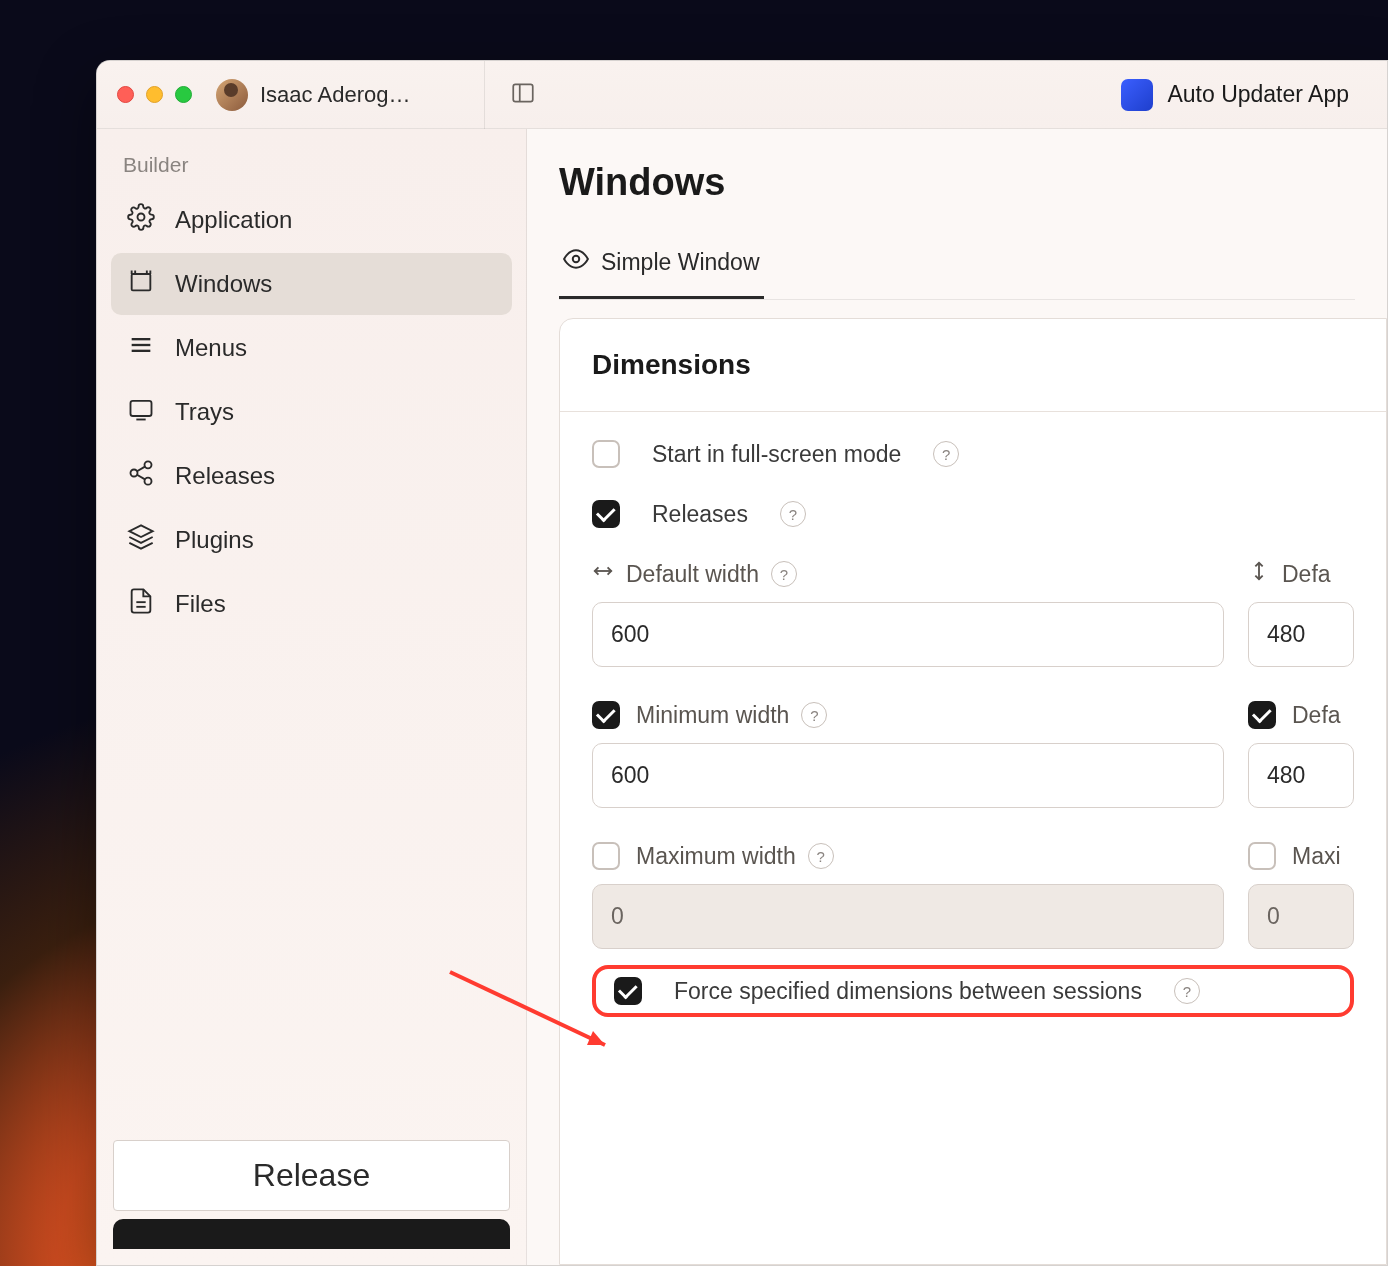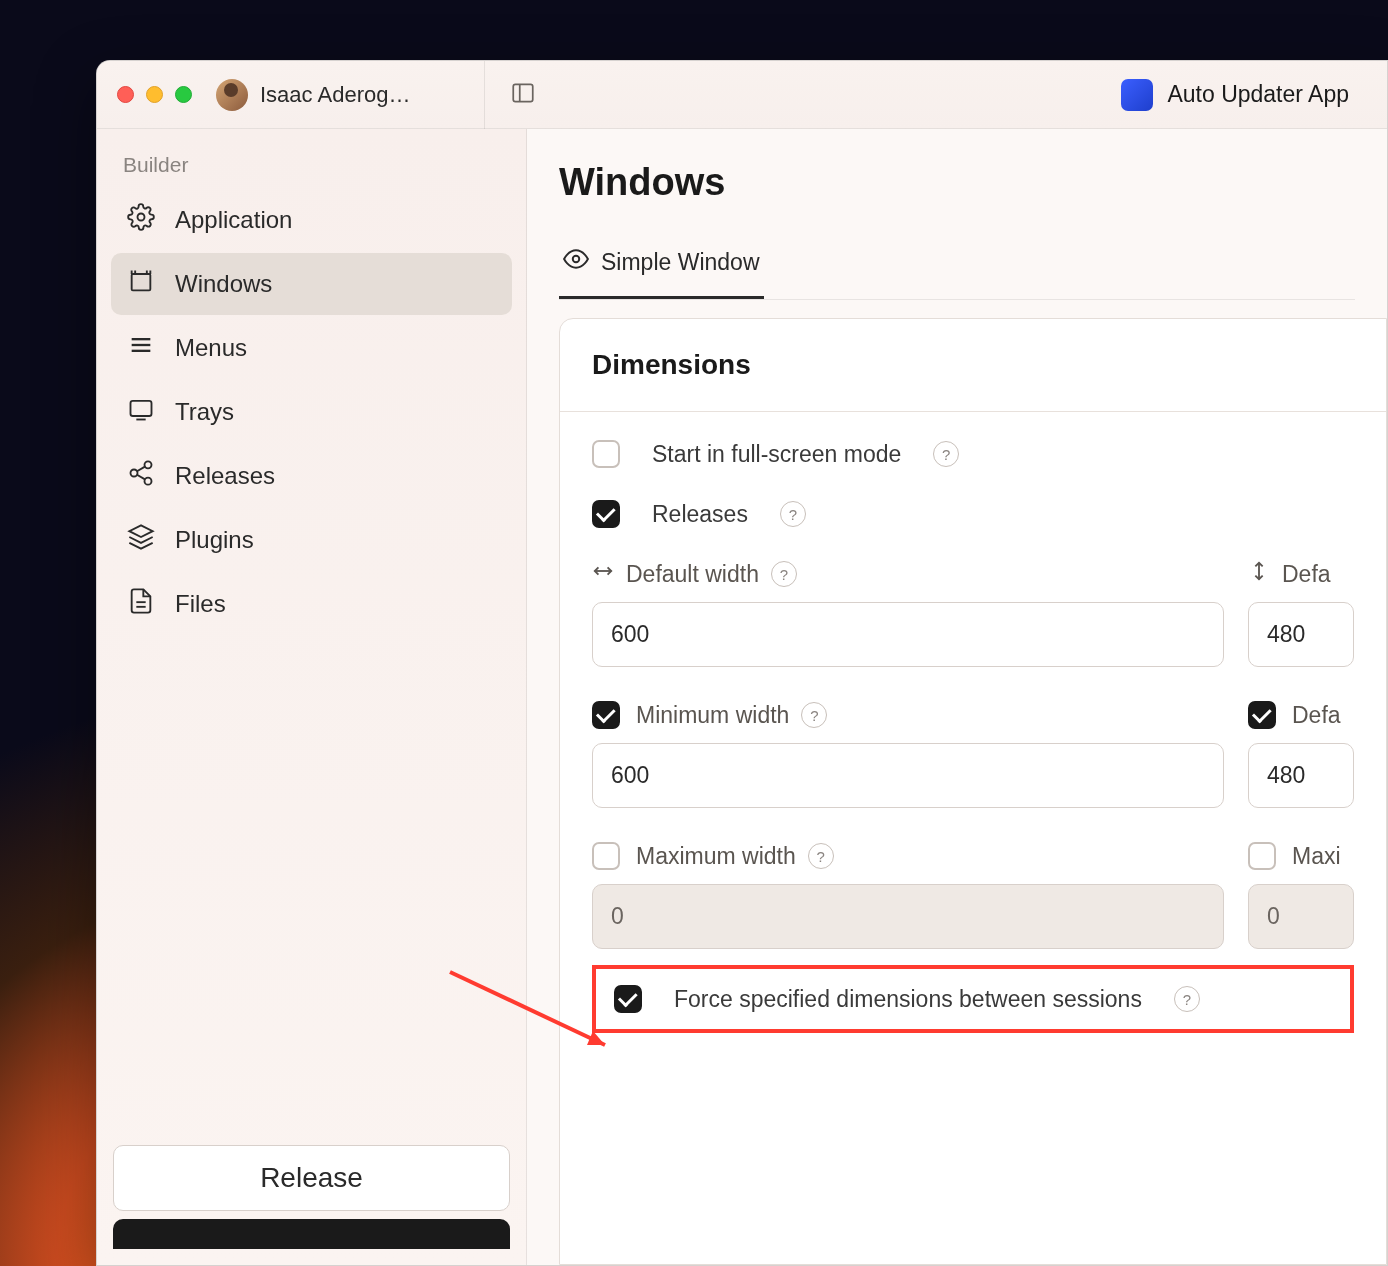--- a/index.html
+++ b/index.html
@@ -136,23 +136,23 @@
 }
 .sidebar-item.active {
   background: #e5ddd7;
 }
 .sidebar-item svg { width: 28px; height: 28px; flex-shrink: 0; }
 .sidebar-spacer { flex: 1; }
 .release-btn {
   margin: 0 2px 8px 2px;
   background: #fff;
   border: 1px solid #d8d0cb;
-  border-radius: 10px;
+  border-radius: 4px;
   padding: 16px;
-  font-size: 28px;
+  font-size: 32px;
   color: #2a2a2a;
   text-align: center;
   cursor: pointer;
 }
 .bottom-bar {
   margin: 0 2px;
   height: 30px;
   background: #1a1a1a;
   border-radius: 10px 10px 0 0;
 }
@@ -282,22 +282,22 @@
   background: #fff;
   color: #2a2a2a;
 }
 .input:disabled {
   background: #efe9e4;
   color: #6a645f;
 }
 .col-group { margin-bottom: 34px; }
 .highlight-box {
   border: 4px solid #ff3b30;
-  border-radius: 0;
-  padding: 16px 18px;
+  border-radius: 16px;
+  padding: 8px 18px;
   margin-top: 4px;
 }
 .highlight-box .form-row { margin-bottom: 0; }
 .arrow {
   position: absolute;
   pointer-events: none;
 }
 
 .col.right { overflow: hidden; white-space: nowrap; max-width: 106px; }
 </style>

